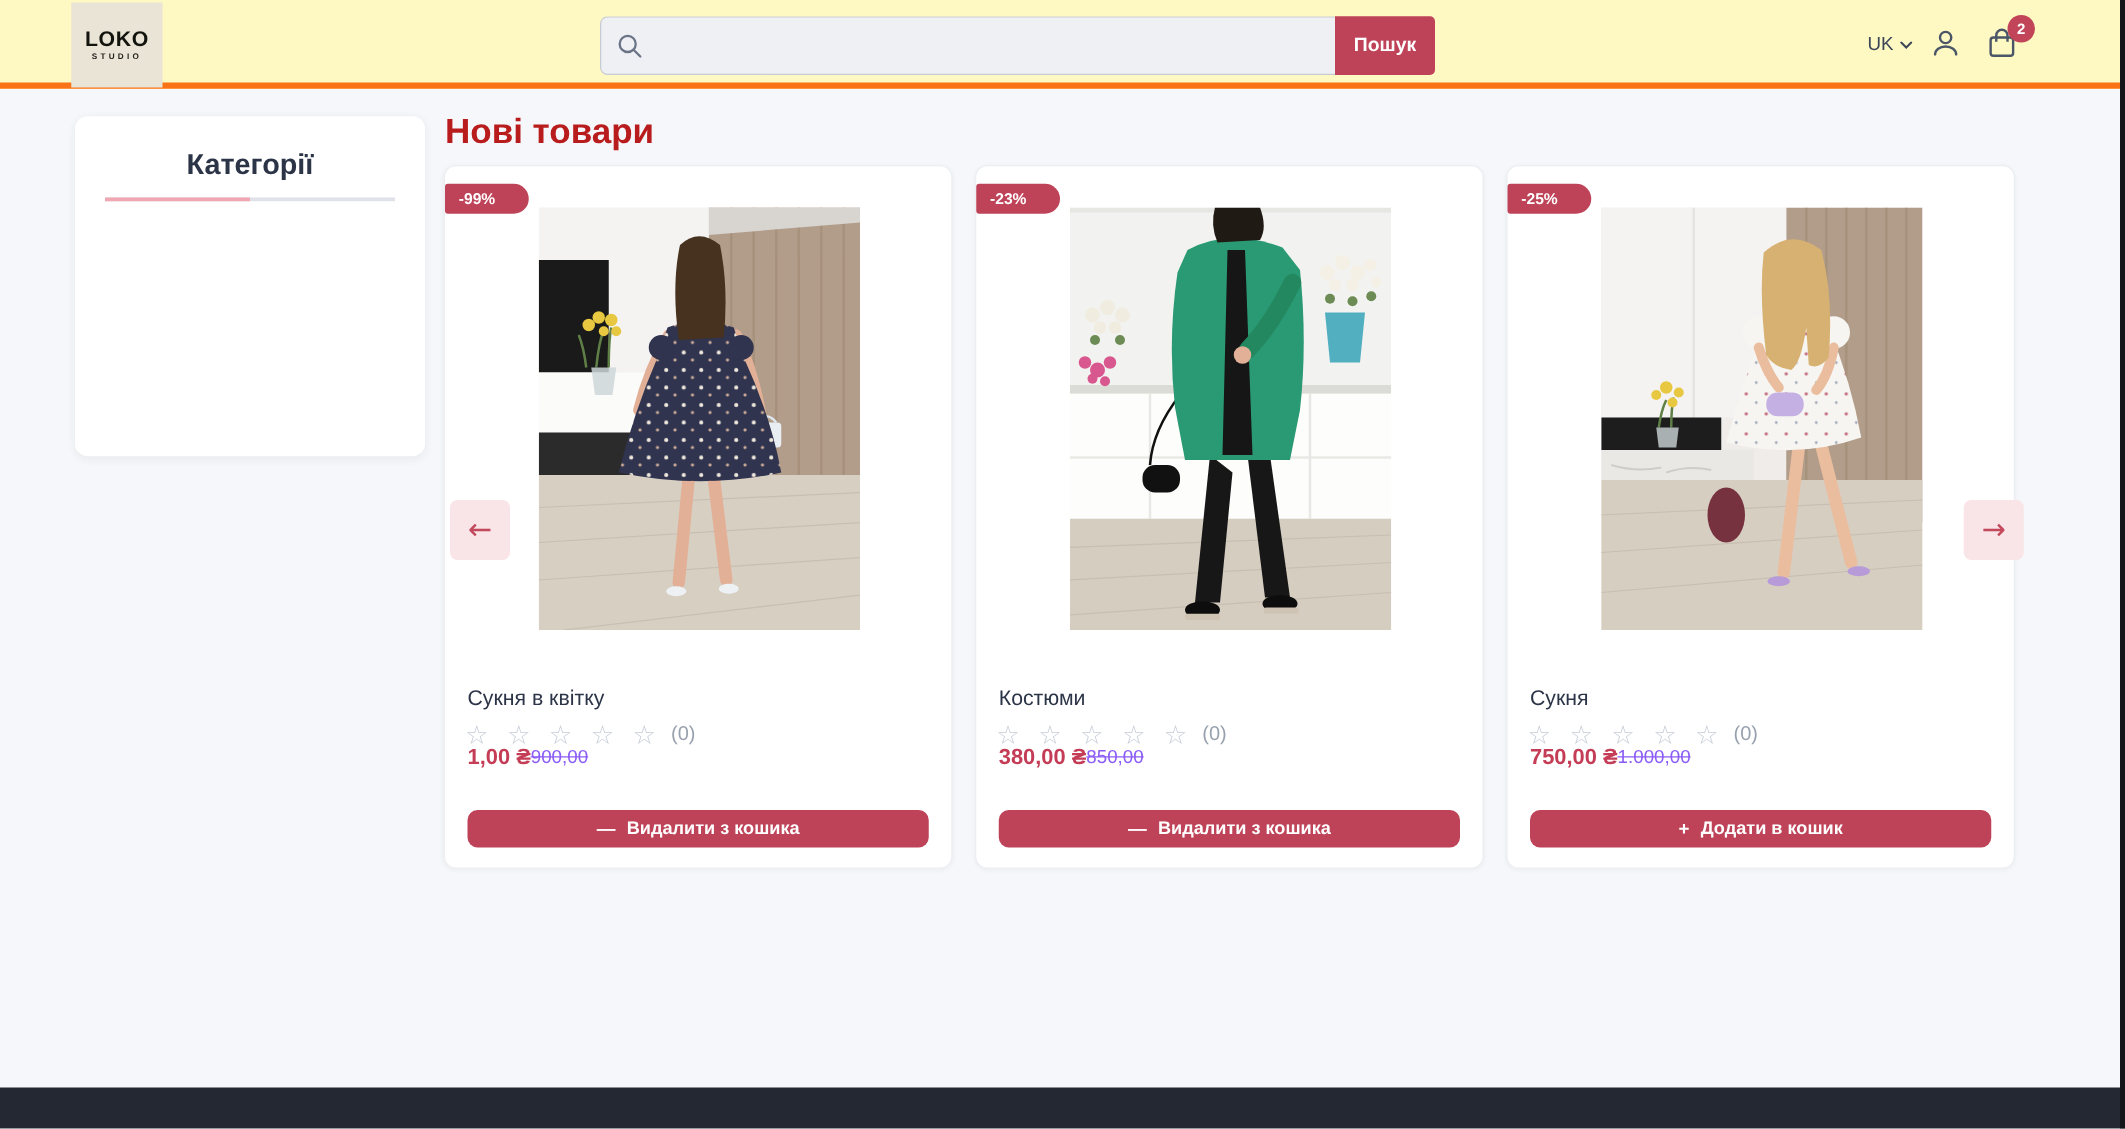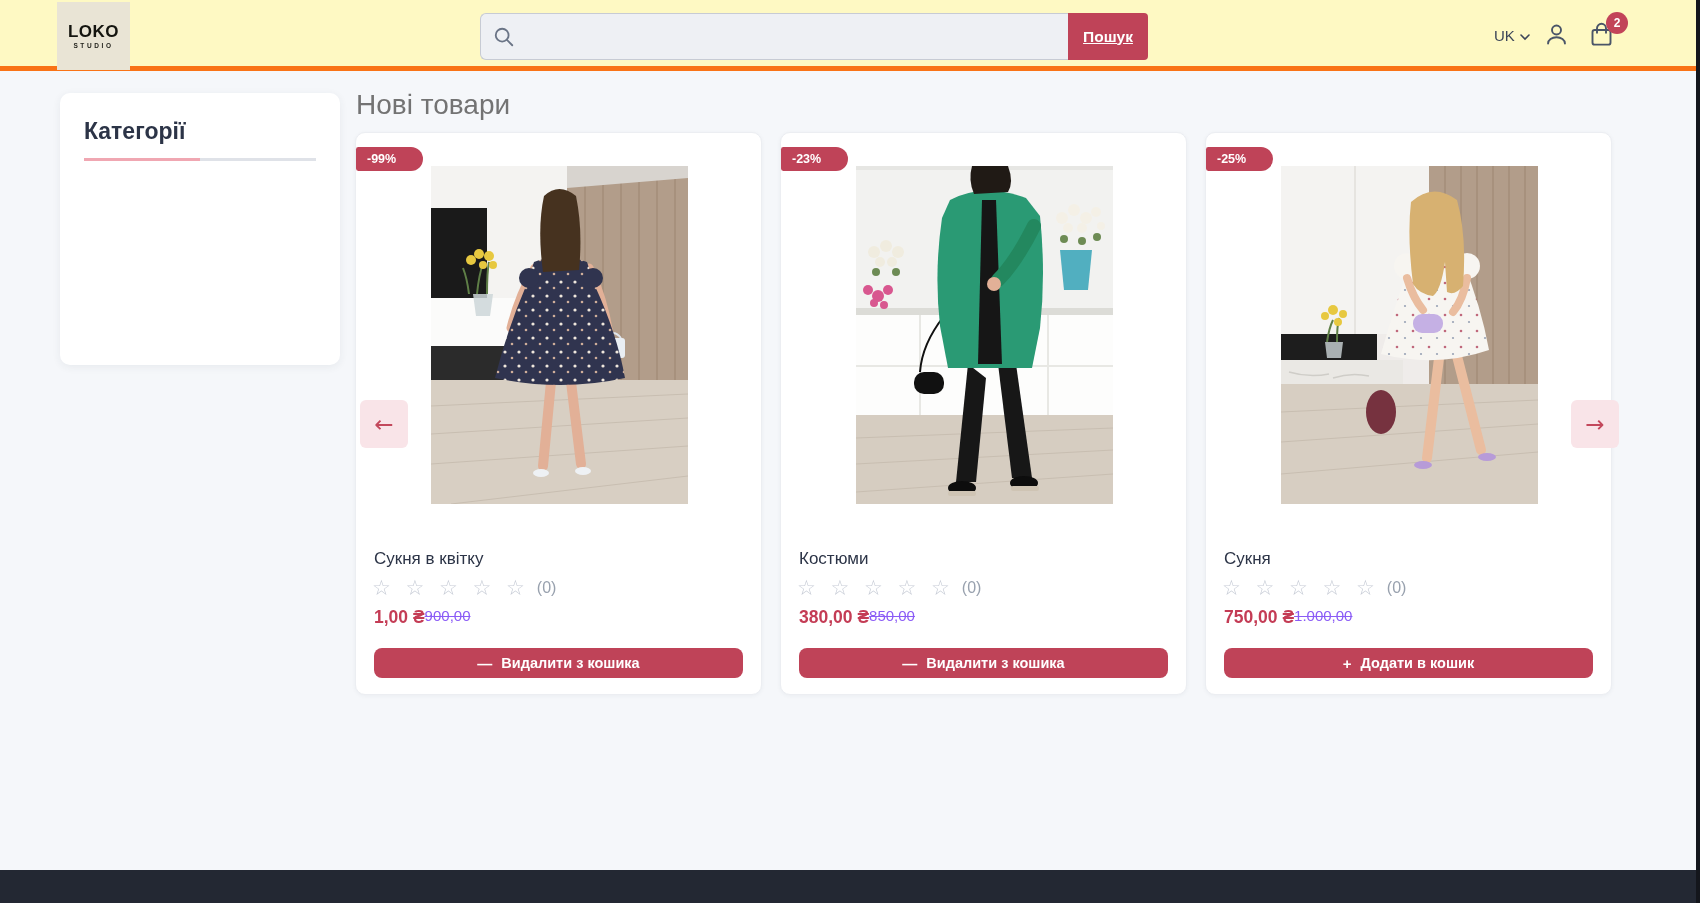--- a/index.html
+++ b/index.html
@@ -9,48 +9,48 @@
   
   .header { position:absolute; top:0; left:0; width:1700px; height:71px; background:#fef9c3; border-bottom:5px solid #f97316; z-index:4; }
   .logo { position:absolute; left:57px; top:2px; width:73px; height:68px; background:#e9e4d5; display:flex; flex-direction:column; align-items:center; justify-content:center; cursor:pointer; }
   .logo-main { font-size:17px; font-weight:700; color:#14140f; letter-spacing:.5px; line-height:1; }
   .logo-sub { font-size:6.5px; font-weight:700; letter-spacing:2.6px; color:#23231d; margin-top:2px; }
 
   .search-wrap { position:absolute; left:480px; top:13px; width:668px; height:47px; display:flex; }
   .search-box { flex:1; position:relative; background:#eef0f4; border:1px solid #c7cbd4; border-right:none; border-radius:6px 0 0 6px; }
   .search-box input { position:absolute; inset:0; width:100%; height:100%; border:none; outline:none; background:transparent; padding-left:44px; font-size:15px; color:#333c4e; font-family:inherit; }
   .search-icon { position:absolute; left:12px; top:12px; pointer-events:none; }
-  .search-btn { width:80px; height:100%; background:#bf4358; border:none; border-radius:0 4px 4px 0; color:#fff; font-weight:700; font-size:15.5px; cursor:pointer; font-family:inherit;text-decoration:underline; }
+  .search-btn { width:80px; height:100%; background:#bf4358; border:none; border-radius:0 4px 4px 0; color:#fff; font-weight:700; font-size:15.5px; cursor:pointer; font-family:inherit; }
 
   .lang { position:absolute; left:1494px; top:0; height:71px; display:flex; align-items:center; gap:5px; font-size:15px; color:#3c4658; cursor:pointer; }
   .icon-btn { position:absolute; top:21px; width:30px; height:30px; background:none; border:none; cursor:pointer; padding:0; }
   .account-btn { left:1541px; }
   .cart-btn { left:1586px; }
   .cart-badge { position:absolute; top:-9px; right:-12px; width:22px; height:22px; border-radius:50%; background:#c24459; color:#fff; font-size:12px; font-weight:700; display:flex; align-items:center; justify-content:center; }
 
   
-  .sidebar { position:absolute; left:60px; top:93px; width:280px; height:272px; background:#fff; border-radius:10px; box-shadow:0 2px 8px rgba(40,50,70,.07); padding:25px 24px; overflow:hidden; }
+  .sidebar { position:absolute; left:60px; top:93px; width:280px; height:272px; background:#fff; border-radius:10px; box-shadow:0 2px 8px rgba(40,50,70,.07); padding:25px 24px; overflow:hidden;text-align:center; }
   .sidebar-title { font-size:23px; font-weight:700; color:#2c3447; margin-bottom:13px; }
   .sidebar-divider { height:3px; background:#dfe2e8; position:relative; margin-bottom:15px; }
   .sidebar-divider::after { content:""; position:absolute; left:0; top:0; height:3px; width:50%; background:#f0a7b2; }
   .cat-list { list-style:none; }
   .cat-list li { margin-bottom:17px; }
   .cat-link { font-size:15px; font-weight:700; color:#2c3447; text-decoration:none; cursor:pointer; display:inline-block; line-height:20px; }
 
   
-  .page-title { position:absolute; left:356px; top:88px; font-size:28px; font-weight:400; color:#737373; line-height:34px; }
+  .page-title { position:absolute; left:356px; top:88px; font-size:28px; font-weight:700; color:#b91c1c; line-height:34px; }
   .cards { position:absolute; left:355px; top:132px; display:flex; gap:18px; }
   .card { position:relative; width:407px; height:563px; background:#fff; border:1px solid #eceef2; border-radius:10px; box-shadow:0 1px 4px rgba(40,50,70,.05); }
   .badge { position:absolute; left:0; top:14px; background:#bf4358; color:#fff; font-size:12.5px; font-weight:700; padding:5px 27px 5px 11px; border-radius:3px 15px 15px 3px; z-index:2; }
   .product-image { position:absolute; left:75px; top:33px; width:257px; height:338px; cursor:pointer; }
   .card-title { position:absolute; top:416px; left:18px; font-size:17px; font-weight:400; color:#2c3447; cursor:pointer; }
   .stars-row { position:absolute; top:442px; left:16px; display:flex; align-items:center; }
   .stars { font-family:"DejaVu Sans",sans-serif; font-size:21px; letter-spacing:4px; color:#c7ccd6; line-height:26px; }
   .rating-count { font-size:16px; color:#98a1ae; margin-left:8px; }
-  .price-row { position:absolute; top:474px; left:18px; display:flex; align-items:flex-start; }
+  .price-row { position:absolute; top:462px; left:18px; display:flex; align-items:center; }
   .price-new { font-size:17.5px; font-weight:700; color:#c43c55; }
   .price-old { font-size:15px; font-weight:400; color:#8b5cf6; text-decoration:line-through; }
   .card-btn { position:absolute; left:18px; right:18px; top:515px; height:30px; background:#bf4358; border:none; border-radius:8px; color:#fff; font-size:14.5px; font-weight:700; display:flex; align-items:center; justify-content:center; gap:9px; cursor:pointer; font-family:inherit; }
   .btn-icon { font-weight:700; font-size:15px; line-height:1; }
 
   .nav-arrow { position:absolute; width:48px; height:48px; background:#f9e4e8; border:none; border-radius:6px; color:#c3485c; font-size:23px; font-family:"DejaVu Sans",sans-serif; display:flex; align-items:center; justify-content:center; cursor:pointer; z-index:5; }
   .nav-left { left:360px; top:400px; }
   .nav-right { left:1571px; top:400px; }
 
   .footer { position:absolute; left:0; bottom:0; width:1700px; height:33px; background:#232833; }

